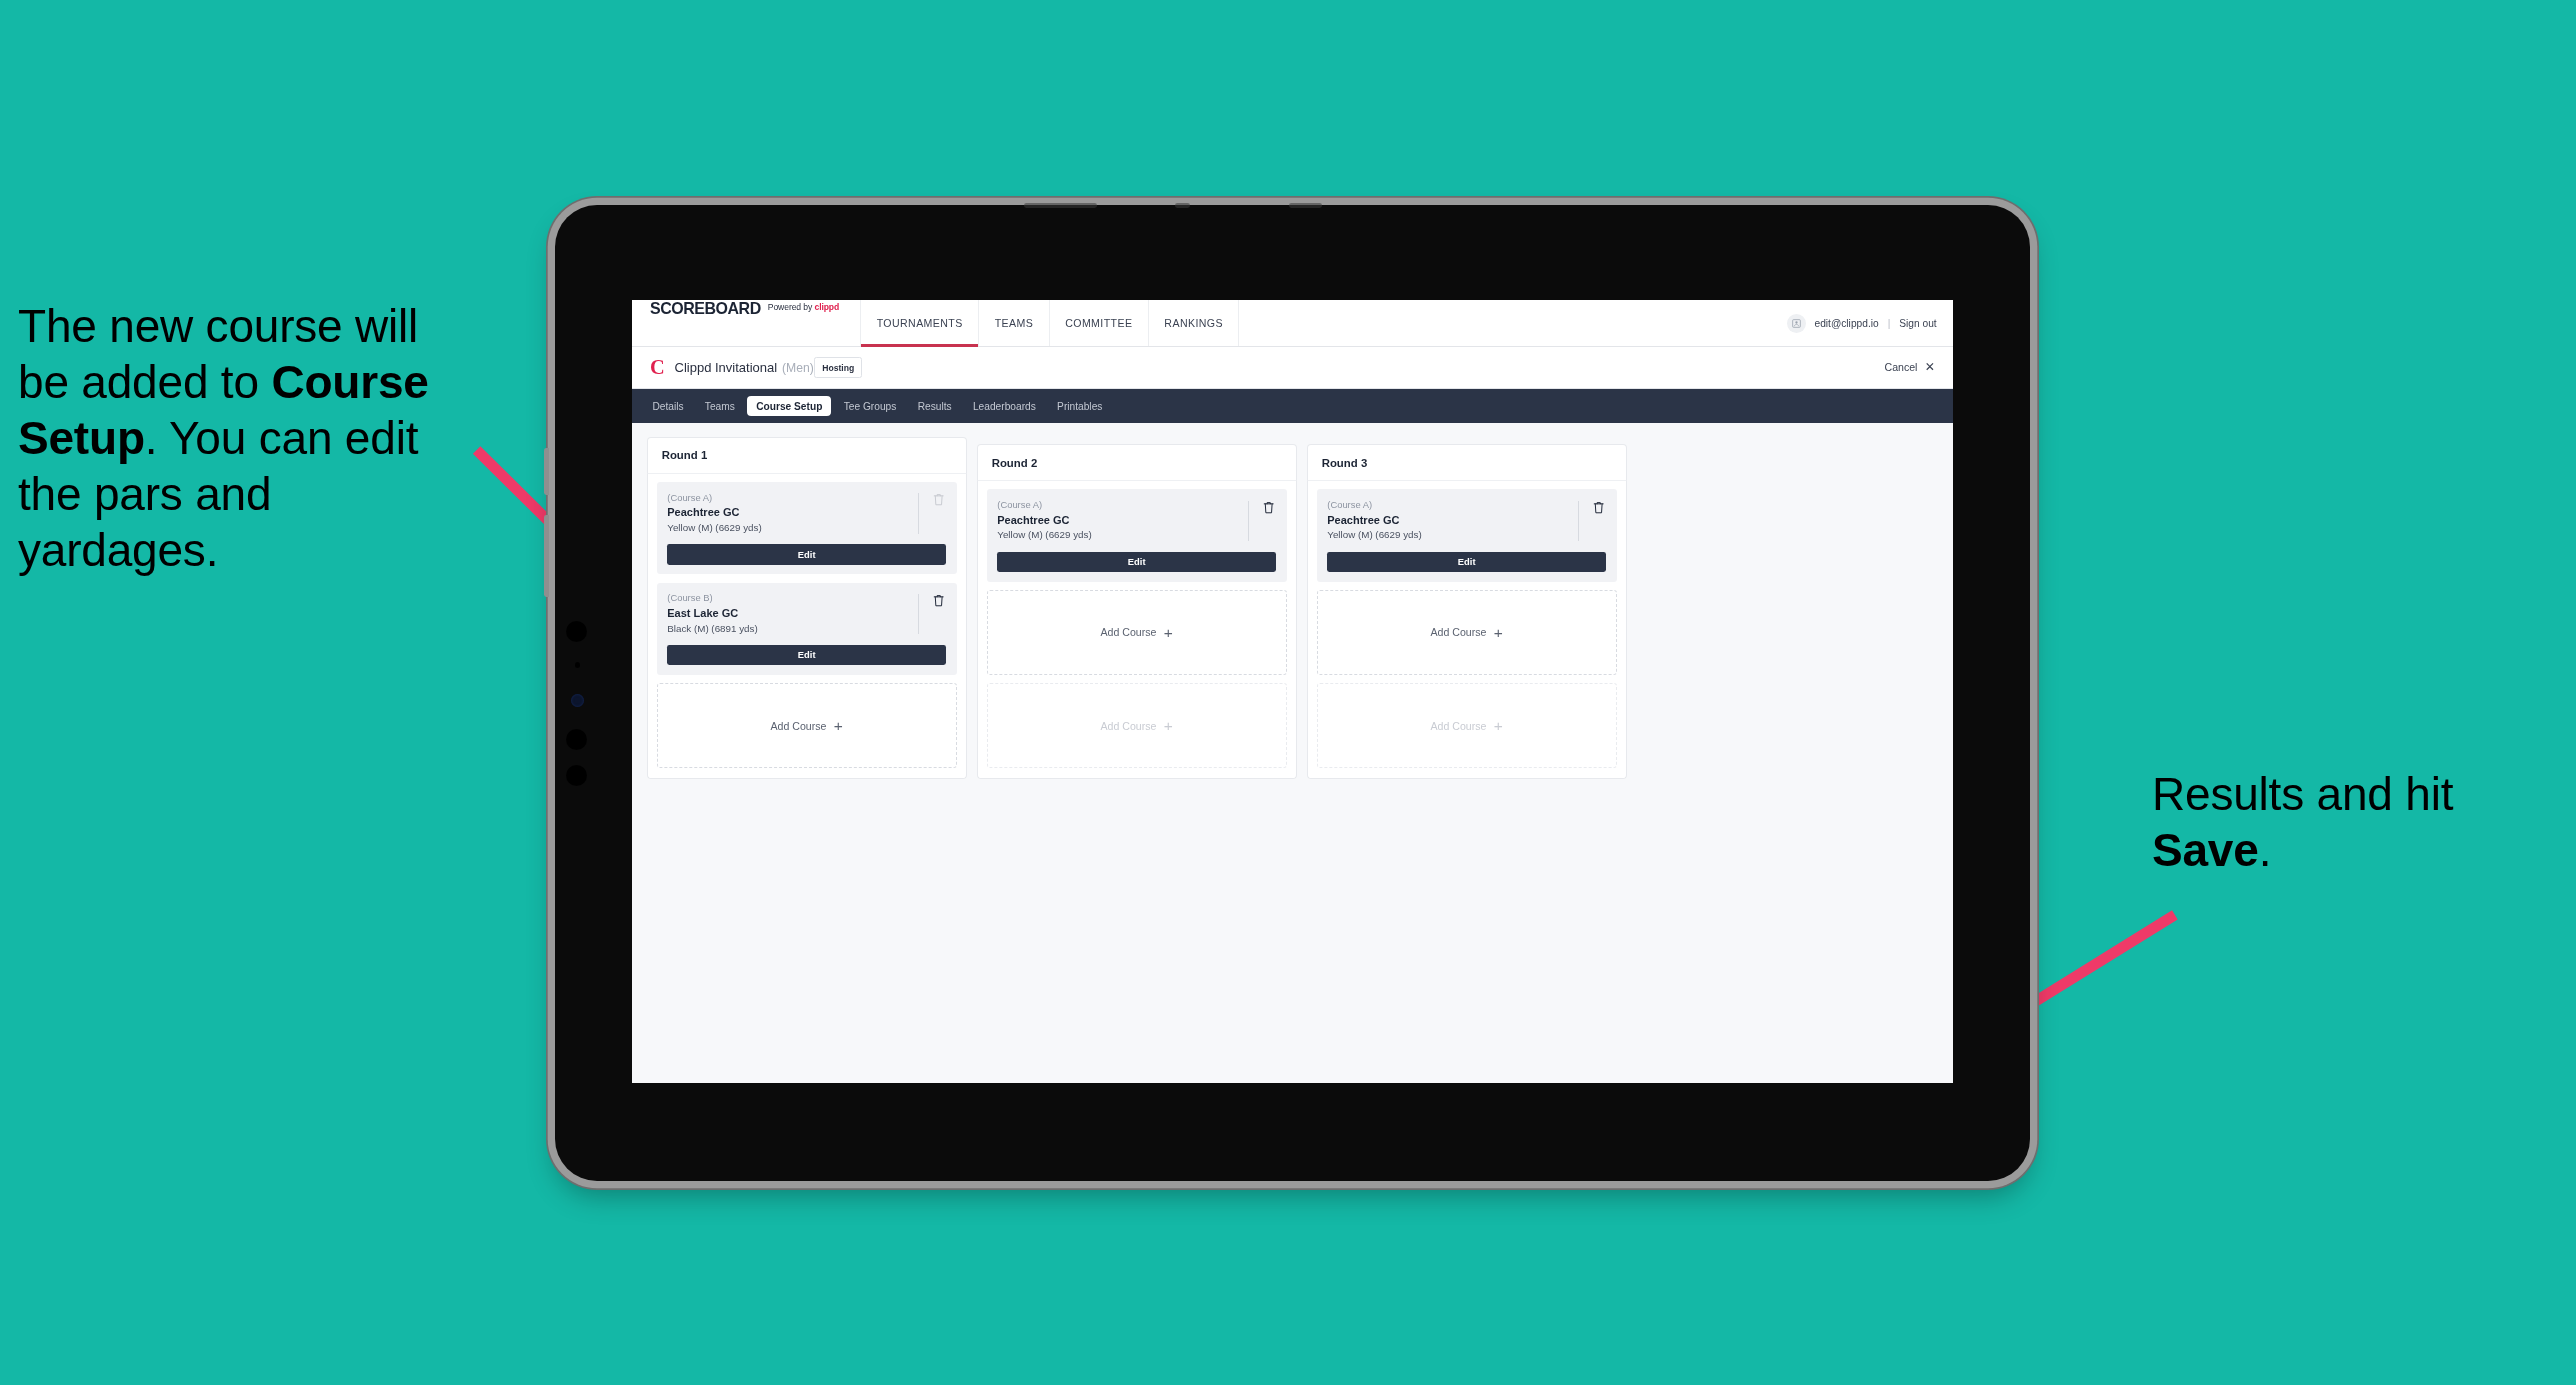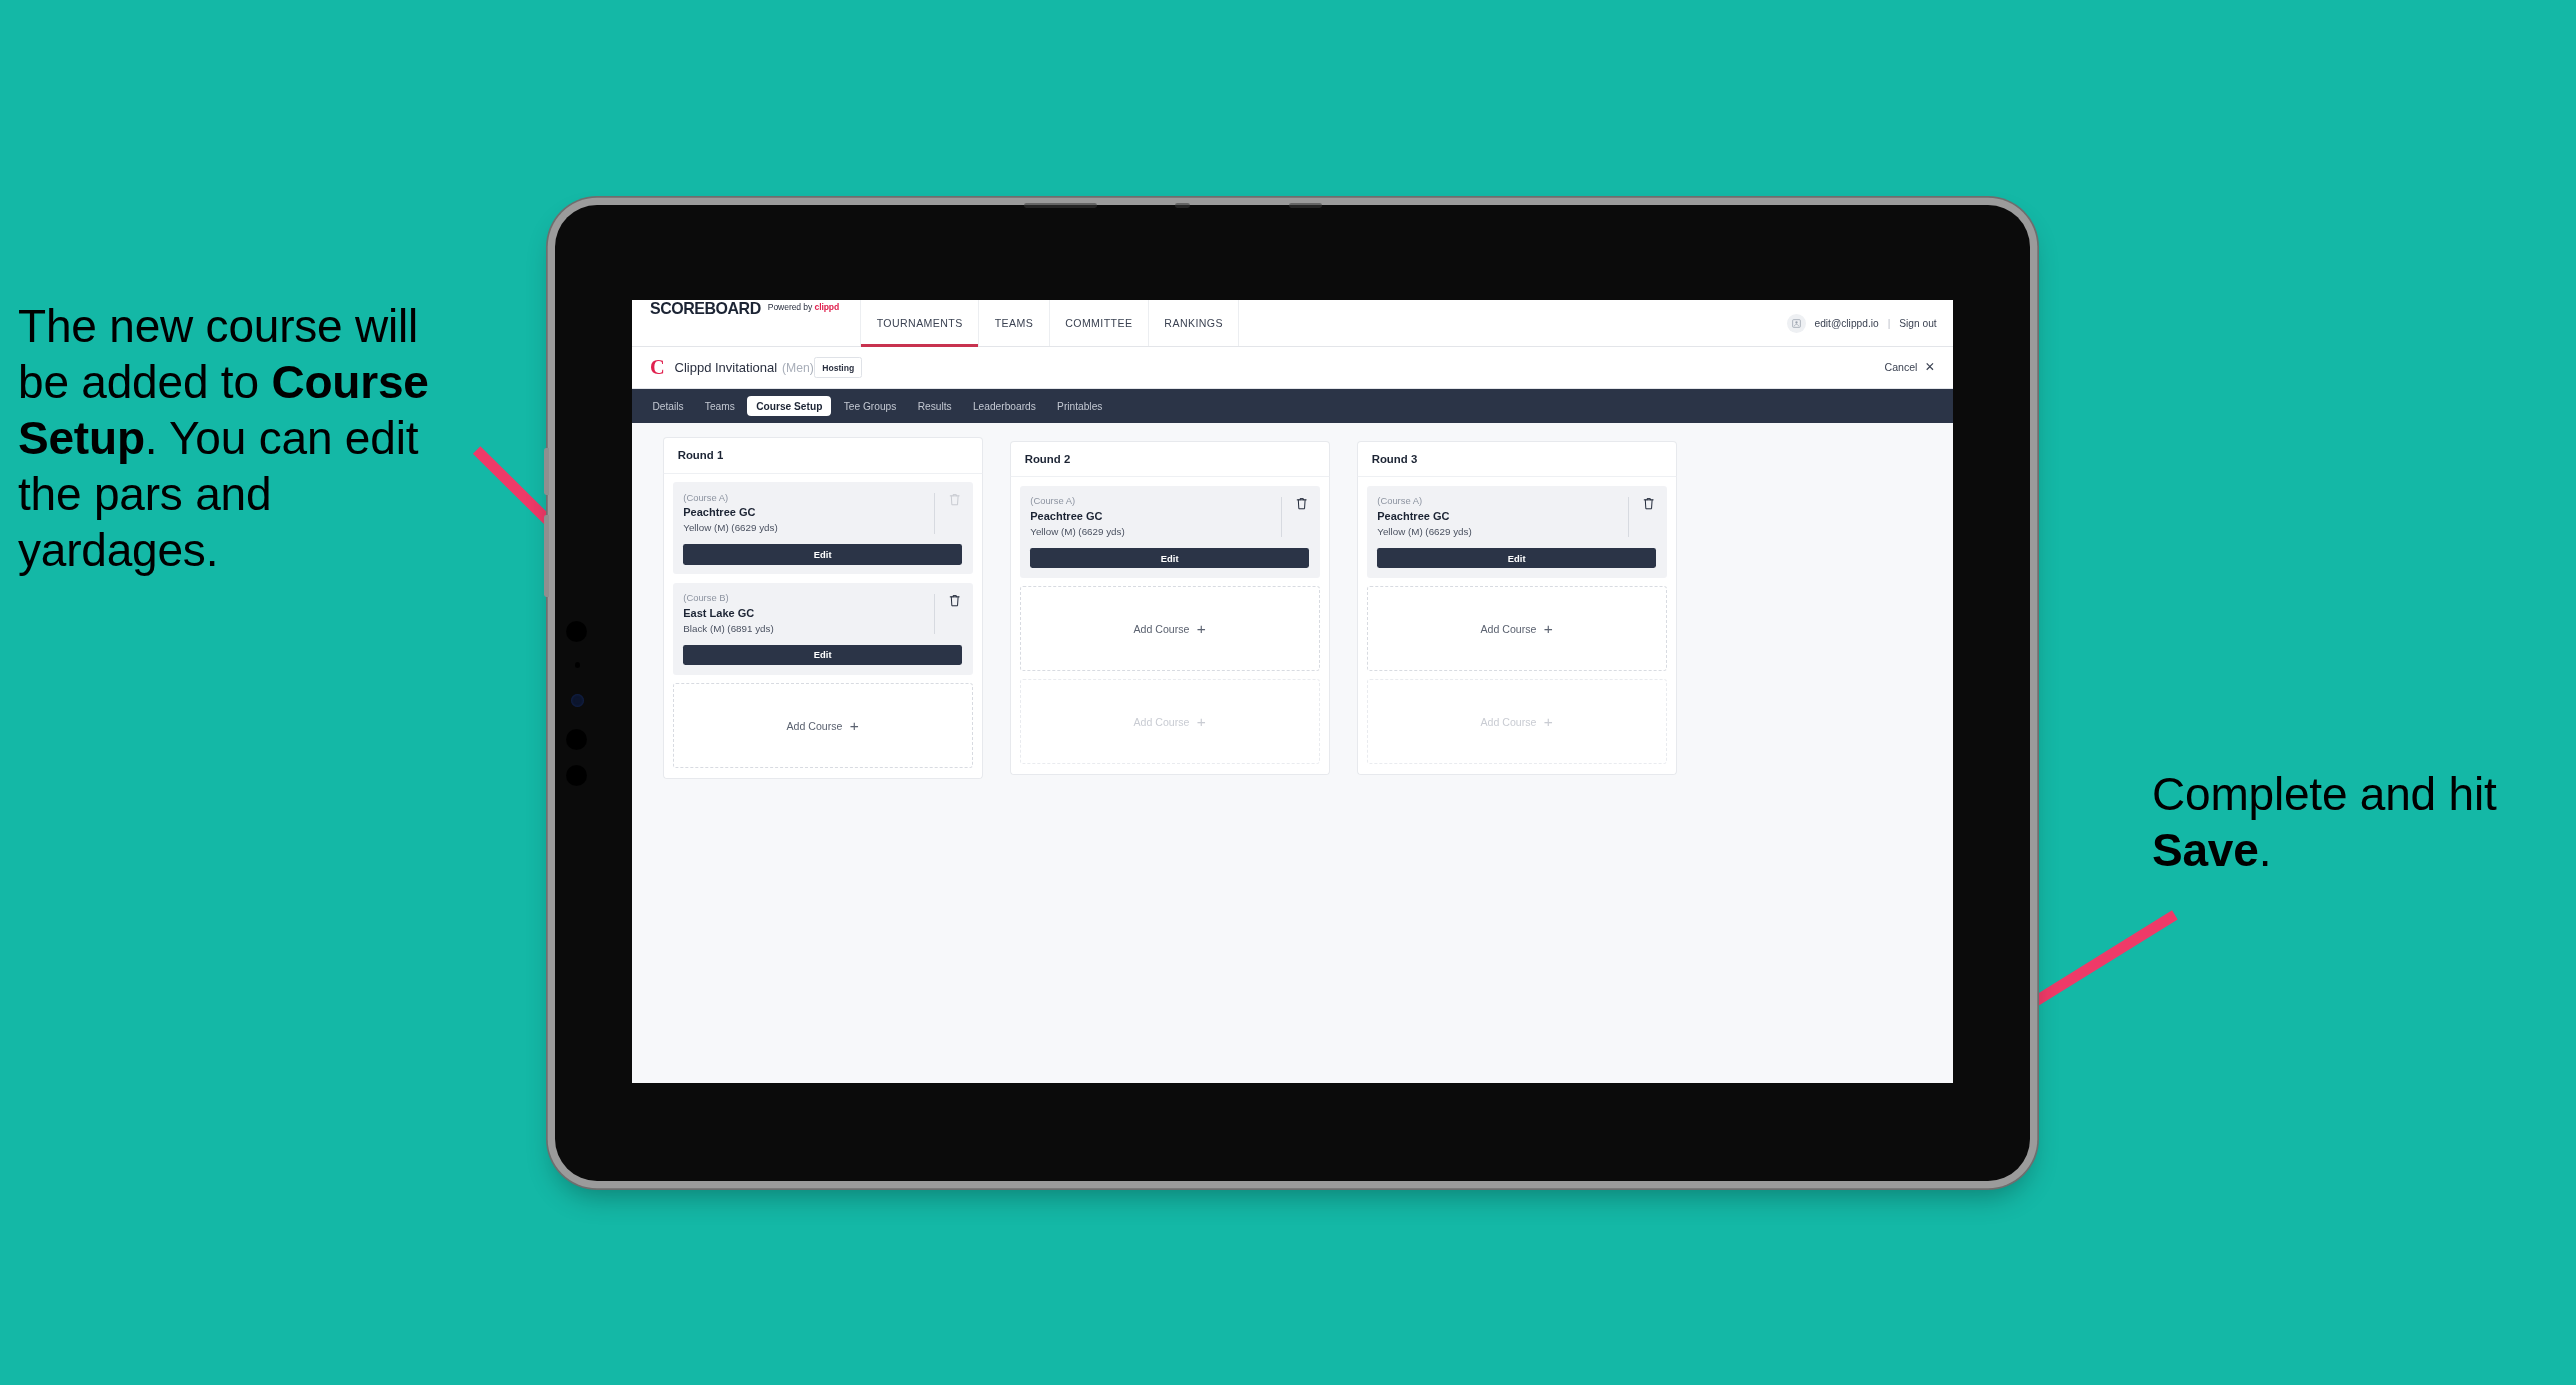--- a/index.html
+++ b/index.html
@@ -130,21 +130,21 @@
   #tabstrip {
     height: 34px; background:#2b3447;
     display:flex; align-items:center; gap:3.3px; padding: 0 11.4px;
   }
   .tab {
     font-size:10.2px; color:#c3c8d2; padding:4.9px 9px; border-radius:4.1px;
   }
   .tab.active { background:#ffffff; color:#1c2434; font-weight:700; }
 
   
-  #content { padding: 14px 14.7px; display:flex; gap:27px; align-items:center;margin-left:16px; }
+  #content { padding: 14px 14.7px; display:flex; gap:10px; align-items:flex-end; }
   .round-col { width: 320px; display:flex; flex-direction:column; }
   .round-head {
     background:#ffffff; border:0.8px solid #e7e9ed; border-bottom:none;
     border-radius:4.1px 4.1px 0 0;
     padding: 11.4px 14px; font-size:11.4px; font-weight:700; color:#1c2434;
   }
   .round-body {
     background:#ffffff; border:0.8px solid #e7e9ed; border-top:0.8px solid #eef0f3;
     border-radius:0 0 4.1px 4.1px; padding: 8.2px 9px 9.8px; display:flex;
     flex-direction:column; gap:8.2px;
@@ -179,21 +179,21 @@
 </head>
 <body>
 
 <div id="root">
 
   <div class="annot" id="annot-left">
     <span>The new course will be added to </span><b>Course Setup</b><span>. You can edit the pars and yardages.</span>
   </div>
 
   <div class="annot" id="annot-right">
-    <span>Complete and hit </span><b>Save</b><span>.</span>
+    <span>Results and hit </span><b>Save</b><span>.</span>
   </div>
 
   <svg class="arrow-svg" style="left:457px; top:432px; width:212px; height:220px;" viewBox="0 0 260 270">
     <line x1="24" y1="22" x2="218" y2="214" stroke="#ef3a68" stroke-width="13" stroke-linecap="butt"></line>
     <polygon points="250,258 186,238 206,196" fill="#ef3a68"></polygon>
   </svg>
 
   <svg class="arrow-svg" style="left:1956px; top:905px; width:245px; height:139px;" viewBox="0 0 300 170">
     <line x1="268" y1="12" x2="78" y2="130" stroke="#ef3a68" stroke-width="13" stroke-linecap="butt"></line>
     <polygon points="22,158 48,86 88,118" fill="#ef3a68"></polygon>

